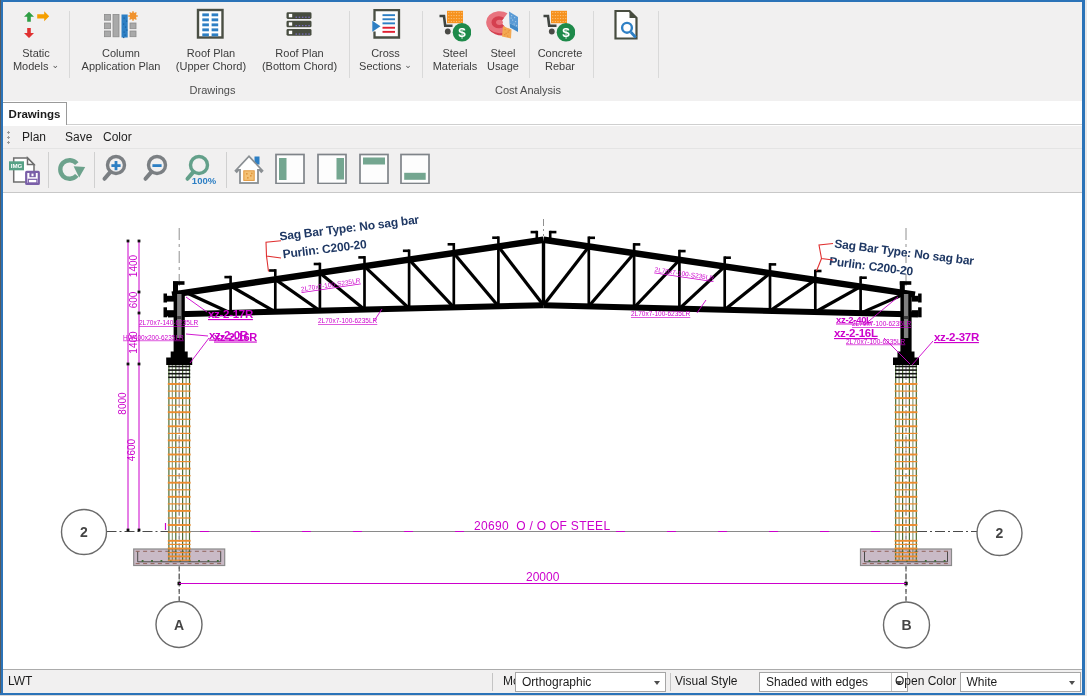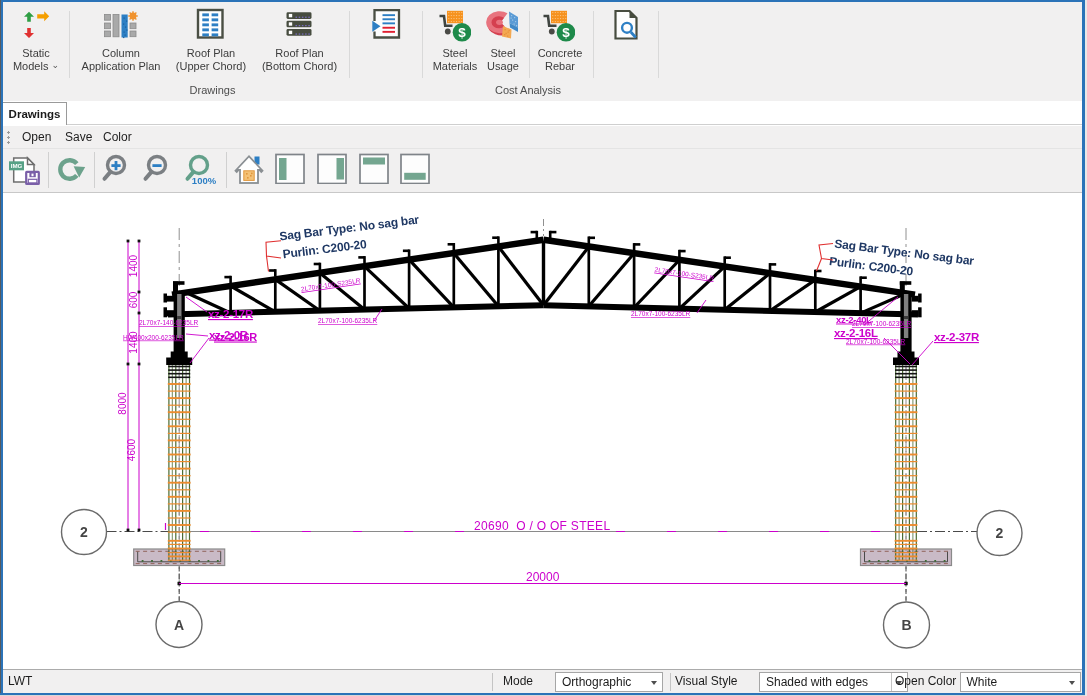--- a/index.html
+++ b/index.html
@@ -32,20 +32,21 @@
 .b-bot1 { position:absolute; left:0; top:692.5px; width:1085px; height:2.7px; background:#2b73b8; }
 .b-bot2 { position:absolute; left:0; top:695.2px; width:1085px; height:0.8px; background:#d8d8d8; }
 </style></head>
 <body>
 <div id="win">
 <div class="ribbon"></div>
 <div class="ritem" style="left:36px">Static<br>Models <span class="chev">⌄</span></div>
     <div class="ritem" style="left:121px">Column<br>Application Plan</div>
     <div class="ritem" style="left:211px">Roof Plan<br>(Upper Chord)</div>
     <div class="ritem" style="left:299.5px">Roof Plan<br>(Bottom Chord)</div>
+    <div class="ritem" style="left:385.5px">Cross<br>Sections <span class="chev">⌄</span></div>
     <div class="ritem" style="left:455px">Steel<br>Materials</div>
     <div class="ritem" style="left:503px">Steel<br>Usage</div>
     <div class="ritem" style="left:560px">Concrete<br>Rebar</div>
 
 <div class="aicon" style="left:6px;top:8px">
       <svg width="60" height="30" viewBox="6 8 60 30">
 <path d="M29,11.8 L34,16.8 L30.8,16.8 L30.8,21.8 L27.2,21.8 L27.2,16.8 L24,16.8 Z" fill="#2f9e44"></path>
 <path d="M49.2,16.3 L44.2,21.3 L44.2,18.4 L37.2,18.4 L37.2,14.2 L44.2,14.2 L44.2,11.3 Z" fill="#f59f00"></path>
 <path d="M29,38 L24,33 L27.2,33 L27.2,28 L30.8,28 L30.8,33 L34,33 Z" fill="#e03131"></path>
 </svg>
@@ -244,21 +245,21 @@
     <div class="rsep" style="left:658px"></div>
 <div class="rgroups">
       <span style="position:absolute;left:212.5px;transform:translateX(-50%)">Drawings</span>
 <span style="position:absolute;left:528px;transform:translateX(-50%)">Cost Analysis</span>
     </div>
 <div class="tabrow">
       <div class="tab">Drawings</div>
     </div>
 <div class="menurow">
       <div class="grip"></div>
-<span class="mi" style="left:19px">Open</span>
+<span class="mi" style="left:19px">Plan</span>
       <span class="mi" style="left:62px">Save</span>
       <span class="mi" style="left:100px">Color</span>
     </div>
 <div class="toolrow"></div>
 
 <div class="aicon" style="left:4px;top:152px">
       <svg width="36" height="34" viewBox="4 152 36 34">
 <path d="M13.7,157.9 H27.5 L34,164.5 V181.9 H13.7 Z" fill="#fff" stroke="#6e6e6e" stroke-width="1.5"></path>
 <path d="M27.5,157.9 V164.5 H34 Z" fill="#fff" stroke="#6e6e6e" stroke-width="1.5"></path>
 <rect x="9" y="161.3" width="15" height="9" fill="#57a186"></rect>
@@ -610,21 +611,21 @@
       </g>
       <path d="M281,240.8 L266,242.3 L266.5,256 L281,258" fill="none" stroke="#e03030" stroke-width="1.1"></path>
       <line x1="266.5" y1="256" x2="268.5" y2="271.5" stroke="#e03030" stroke-width="1.1"></line>
       <path d="M833,243.5 L819,245 L821.5,258.5 L833,260" fill="none" stroke="#e03030" stroke-width="1.1"></path>
       <line x1="821.5" y1="258.5" x2="816.5" y2="271" stroke="#e03030" stroke-width="1.1"></line>
     </svg>
 <div class="status">
 <span class="slabel" style="left:5px">LWT</span>
 <div class="ssep" style="left:489px"></div>
 <span class="slabel" style="left:500px">Mode</span>
-<div class="combo" style="left:552px;width:108px">Orthographic<span class="arr"></span></div>
+<div class="combo" style="left:512px;width:151px">Orthographic<span class="arr"></span></div>
 <div class="ssep" style="left:666.5px"></div>
 <span class="slabel" style="left:672px">Visual Style</span>
 <div class="combo" style="left:756px;width:149px">Shaded with edges<span class="arr"></span></div>
 <div class="ssep" style="left:887.5px"></div>
 <span class="slabel" style="left:892px">Open Color</span>
 <div class="combo" style="left:956.5px;width:121.5px">White<span class="arr"></span></div>
 </div>
 <div class="b-top"></div>
     <div class="b-left1"></div>
     <div class="b-left2"></div>

